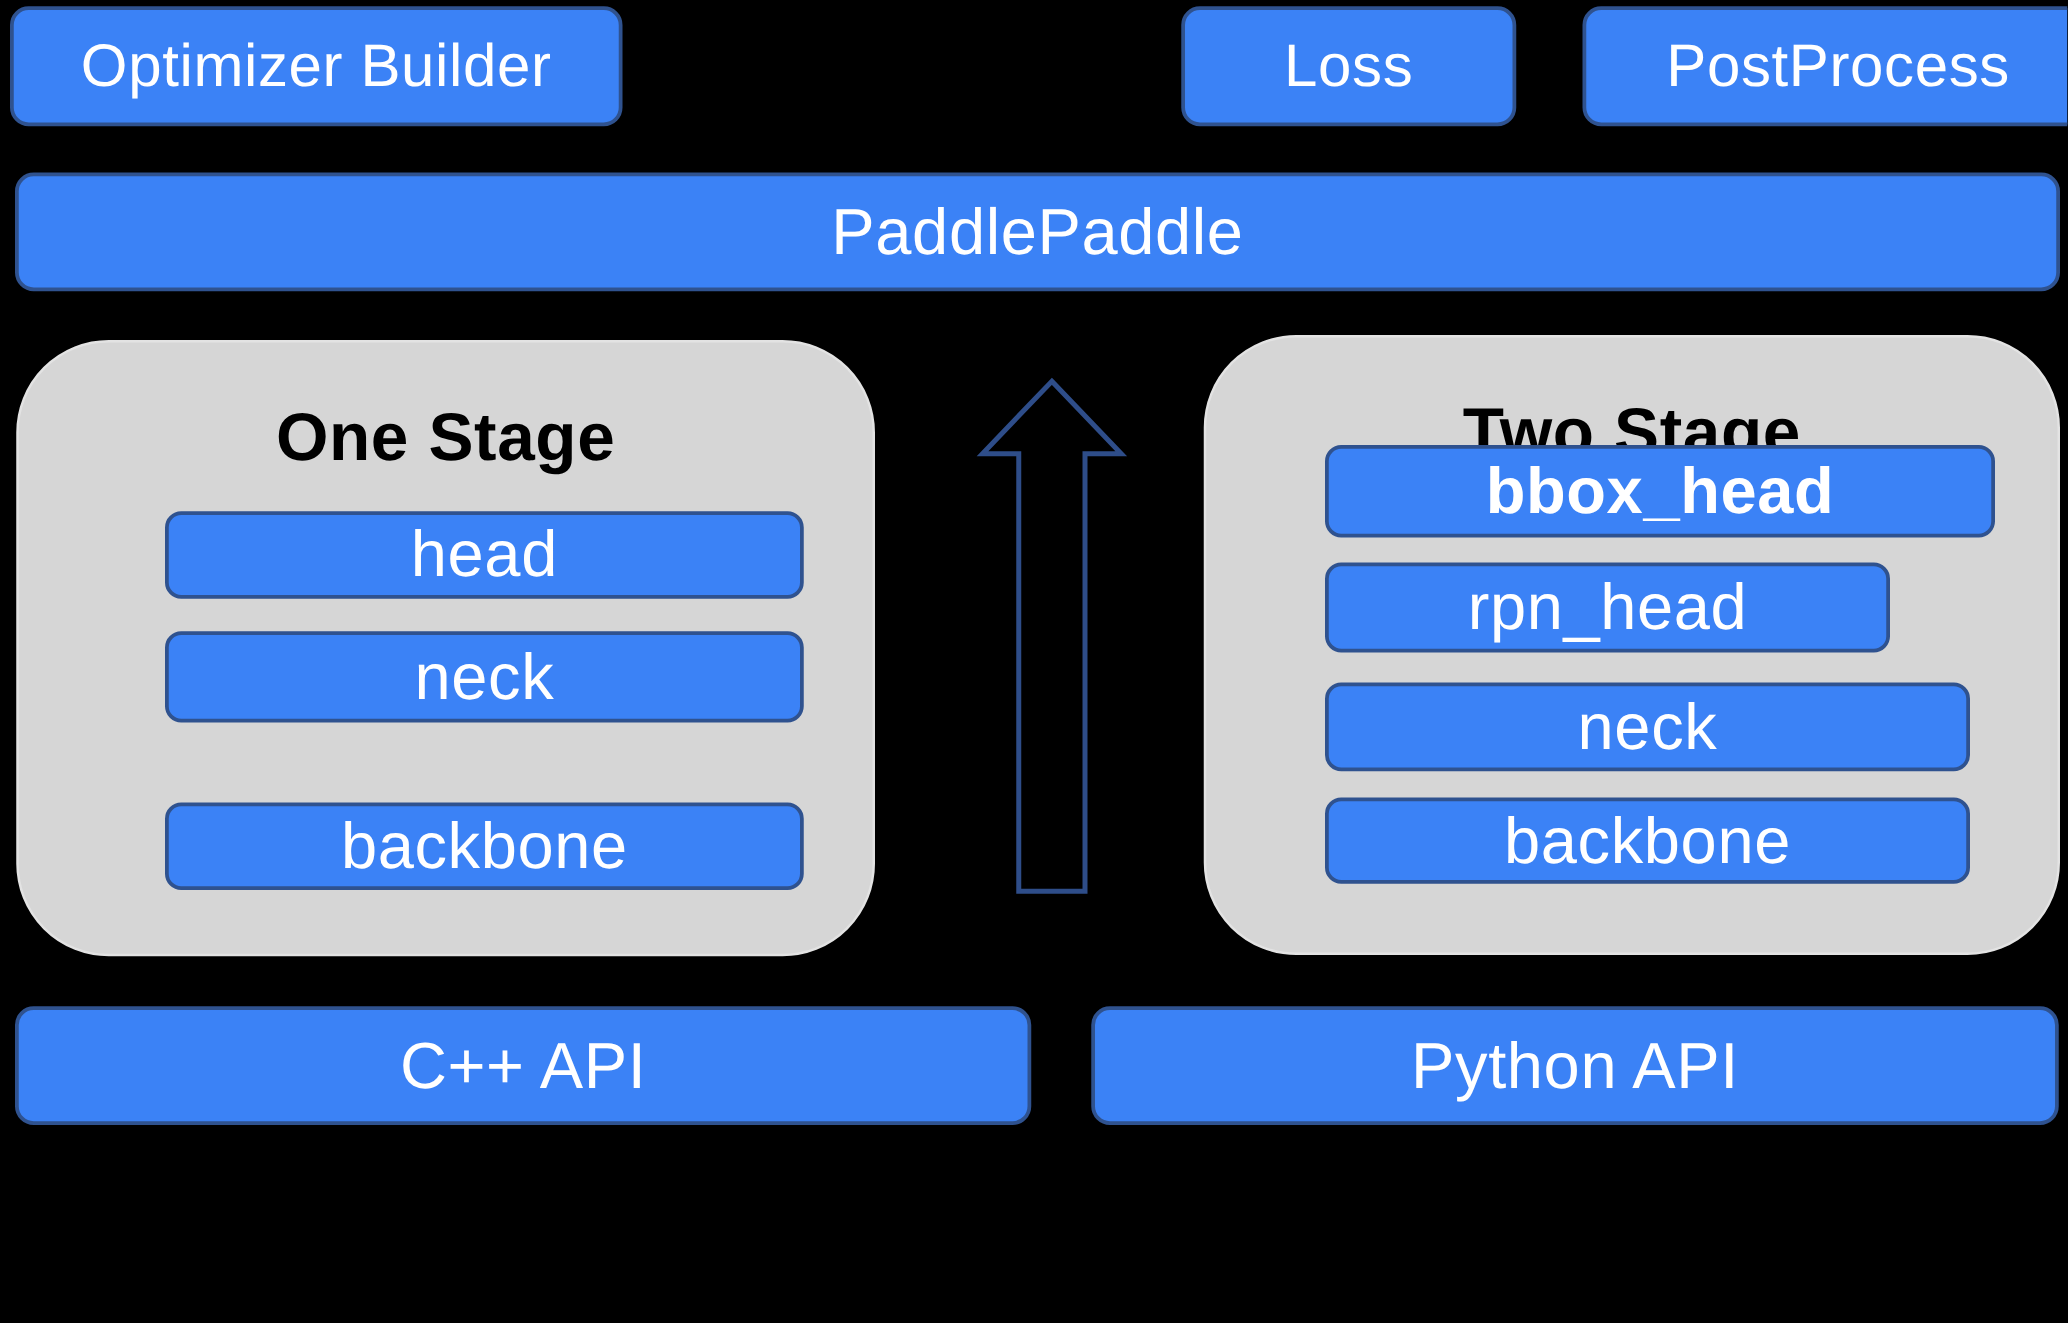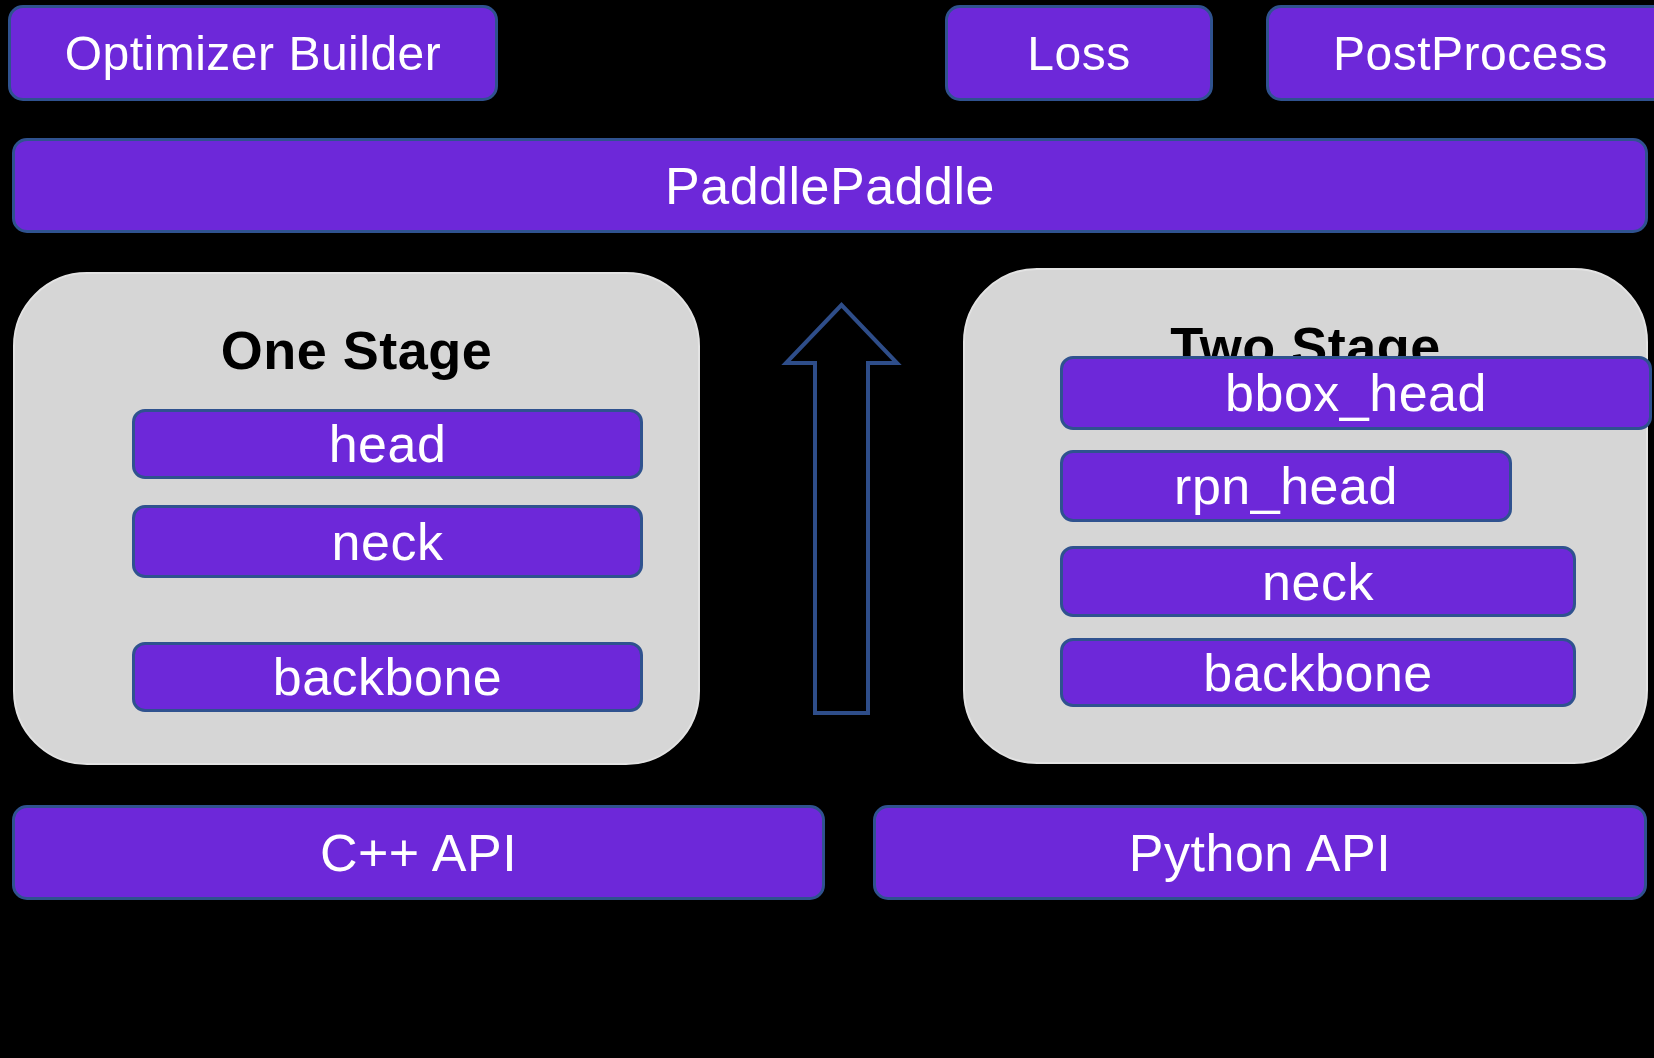--- a/index.html
+++ b/index.html
@@ -5,21 +5,21 @@
   html,body{margin:0;padding:0;background:#000;}
   #canvas{
     position:relative;
     width:1654px;height:1058px;
     background:#000;
     font-family:"Liberation Sans",sans-serif;
     overflow:hidden;
   }
   .bluebox{
     position:absolute;
-    background:#6d28d9;
+    background:#3b82f6;
     border:3px solid #2f528f;
     border-radius:15px;
     box-sizing:border-box;
     display:flex;align-items:center;justify-content:center;
     color:#ffffff;
     font-size:48px;
     font-weight:400;
     letter-spacing:0.5px;
     white-space:nowrap;
   }
@@ -66,21 +66,21 @@
   <div class="bluebox layerbox" style="left:132px;top:505px;width:511px;height:73px;">neck</div>
   <div class="bluebox layerbox" style="left:132px;top:642px;width:511px;height:70px;">backbone</div>
 
   <svg class="arrow-svg" style="left:780px;top:301px;" width="123" height="417" viewBox="0 0 123 417">
     <polygon points="61.5,4 117,62 88,62 88,412 35,412 35,62 6,62" fill="none" stroke="#2e4d89" stroke-width="4" stroke-linejoin="miter"></polygon>
   </svg>
 
   <div class="stage-container" style="left:963px;top:268px;width:685px;height:496px;">
     <div class="stage-title" style="top:14px;">Two Stage</div>
   </div>
-  <div class="bluebox layerbox" style="left:1060px;top:356px;width:592px;height:74px;">bbox_head</div>
+  <div class="bluebox layerbox" style="left:1060px;top:356px;width:536px;height:74px;font-weight:bold;">bbox_head</div>
   <div class="bluebox layerbox" style="left:1060px;top:450px;width:452px;height:72px;">rpn_head</div>
   <div class="bluebox layerbox" style="left:1060px;top:546px;width:516px;height:71px;">neck</div>
   <div class="bluebox layerbox" style="left:1060px;top:638px;width:516px;height:69px;">backbone</div>
 
   <div class="bluebox wide-text" style="left:12px;top:805px;width:813px;height:95px;">C++ API</div>
   <div class="bluebox wide-text" style="left:873px;top:805px;width:774px;height:95px;">Python API</div>
 
 
 </div>
 

